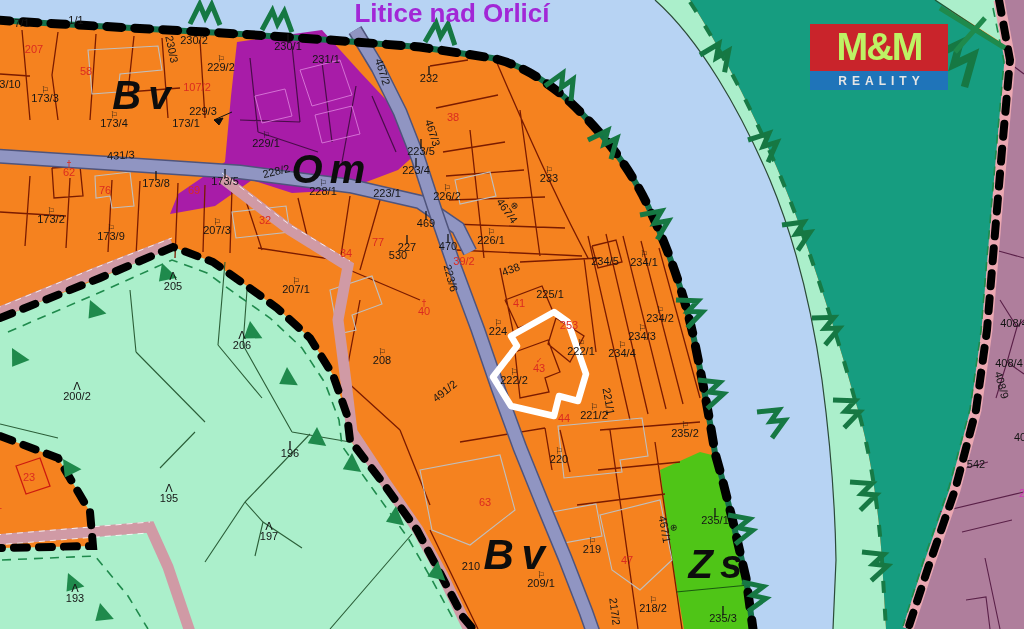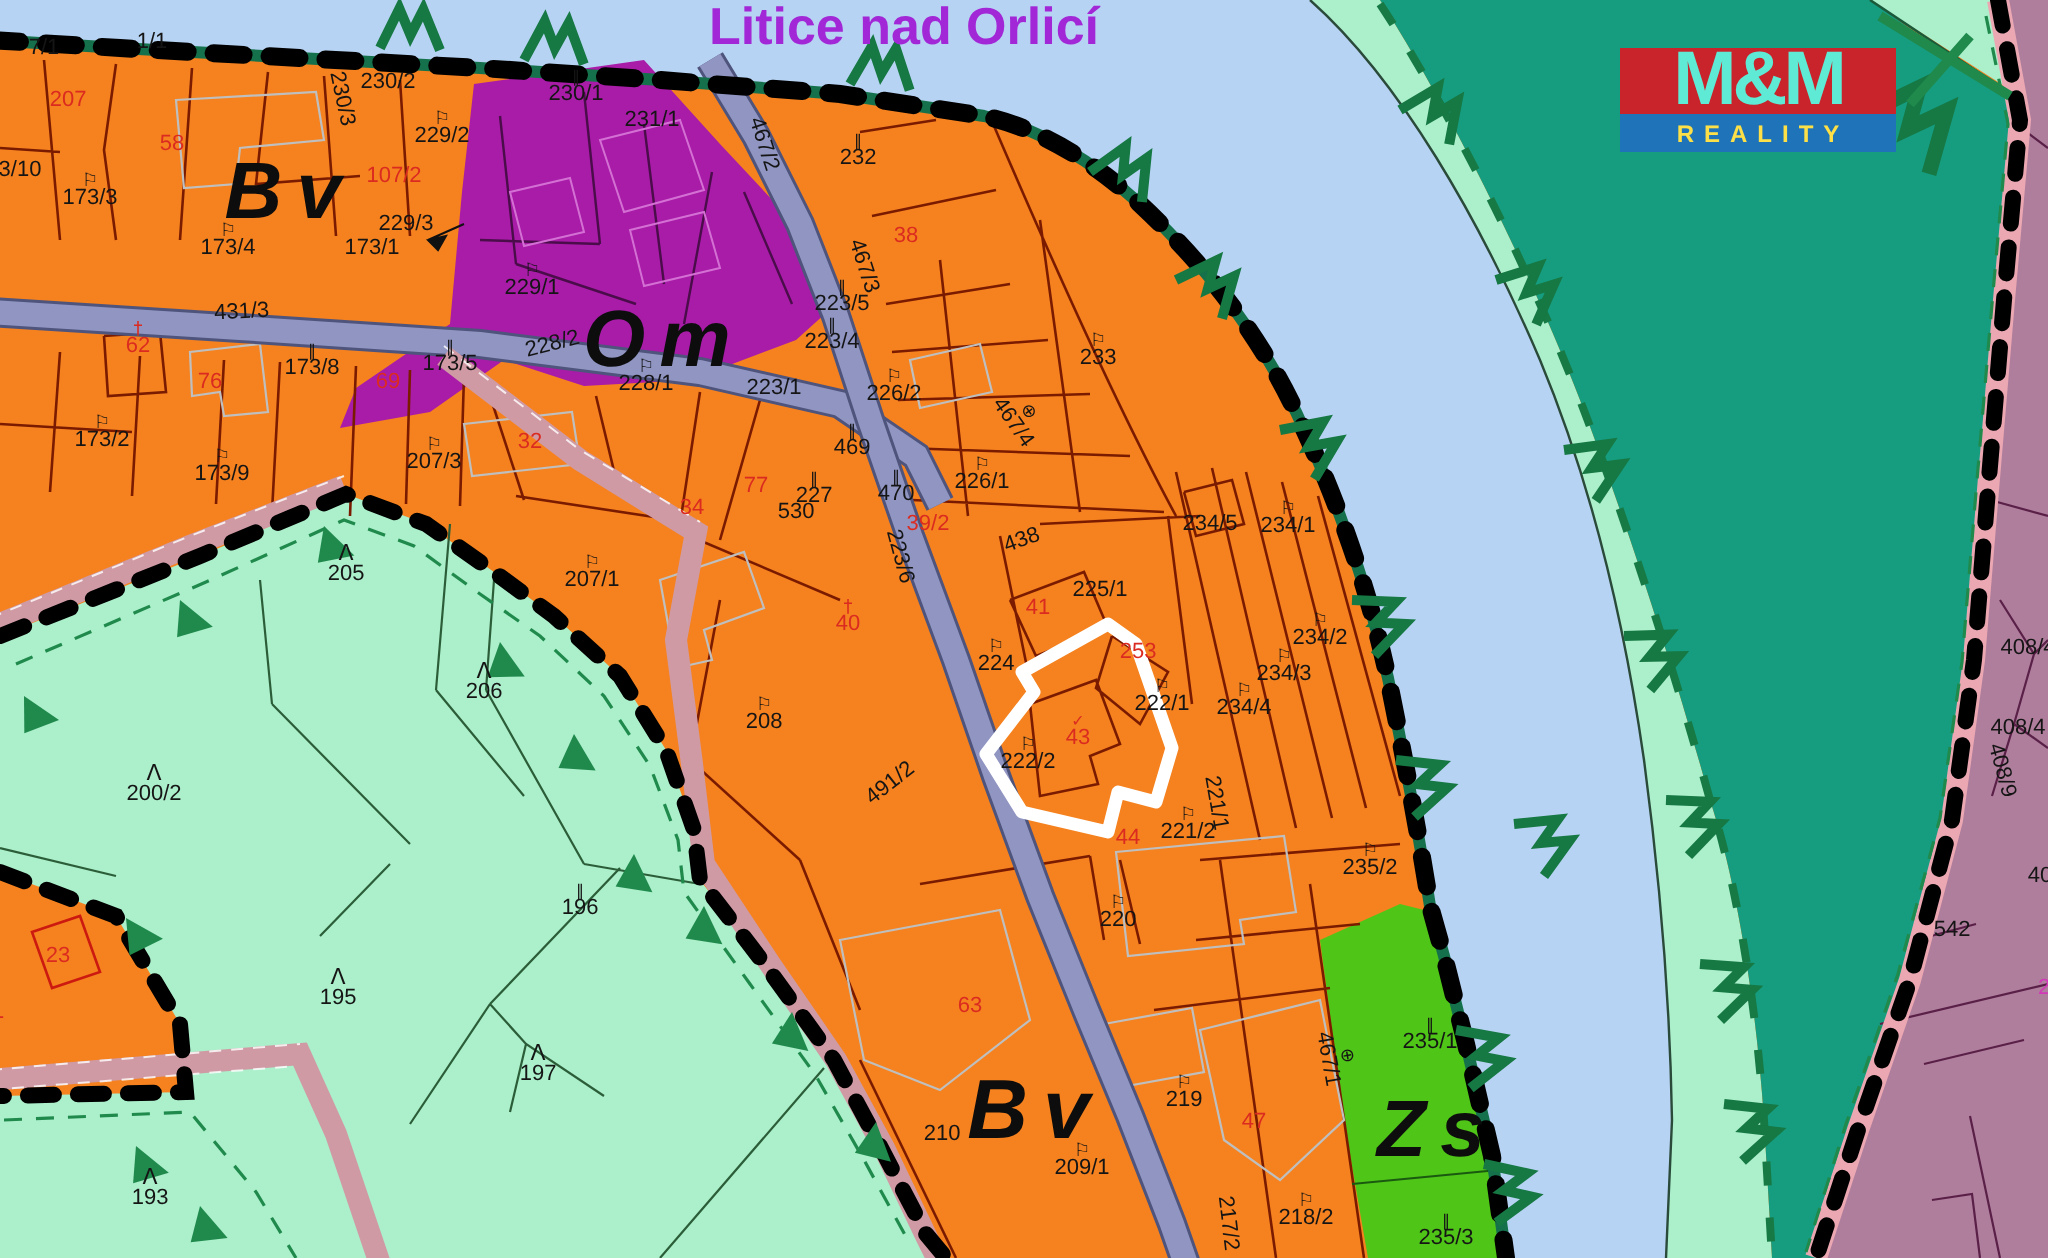--- a/index.html
+++ b/index.html
@@ -6,25 +6,25 @@
   .stage{position:relative;width:1024px;height:629px;overflow:hidden;background:#F5821F;
          font-family:"Liberation Sans",sans-serif;padding-left:16px;}
   .stage svg{position:absolute;left:0;top:0;}
   .plabel{font:11px "Liberation Sans",sans-serif;}
   .psym{font-family:"DejaVu Sans",sans-serif;}
   .c-k{fill:#151515;} .c-r{fill:#DB2B20;} .c-m{fill:#D238B8;}
   .zlabel{font-family:"Liberation Sans",sans-serif;font-weight:bold;font-style:italic;
           fill:#0d0d0d;letter-spacing:.18em;}
   .map-title{font-family:"Liberation Sans",sans-serif;font-weight:bold;fill:#A227D6;}
   .logo{position:absolute;left:810px;top:24px;width:138px;z-index:5;}
-  .logo-top{background:#C9242B;height:33px;display:flex;align-items:center;justify-content:center;
-            color:#5eead4;font-weight:bold;font-size:38px;font-family:"Liberation Sans",sans-serif;
+  .logo-top{background:#C9242B;height:47px;display:flex;align-items:center;justify-content:center;
+            color:#bef264;font-weight:bold;font-size:38px;font-family:"Liberation Sans",sans-serif;
             letter-spacing:-2px;}
   .logo-bottom{background:#1F74B9;height:19px;display:flex;align-items:center;justify-content:center;
-            color:#fde047;font-weight:bold;font-size:12px;font-family:"Liberation Sans",sans-serif;
+            color:#e5e5e5;font-weight:bold;font-size:12px;font-family:"Liberation Sans",sans-serif;
             letter-spacing:5px;padding-left:5px;}
 </style>
 </head>
 <body>
 
 <div class="stage">
 <svg width="1024" height="629" viewBox="0 0 1024 629" xmlns="http://www.w3.org/2000/svg">
   <defs>
     <path id="wz" d="M0,0 L9,-20 L15,-7 L21,-20 L30,0" fill="none" stroke="#167843" stroke-width="5"></path>
     <path id="tri" d="M0,0 L20,7 L5,18 Z" fill="#1F8A4C" stroke="none"></path>

